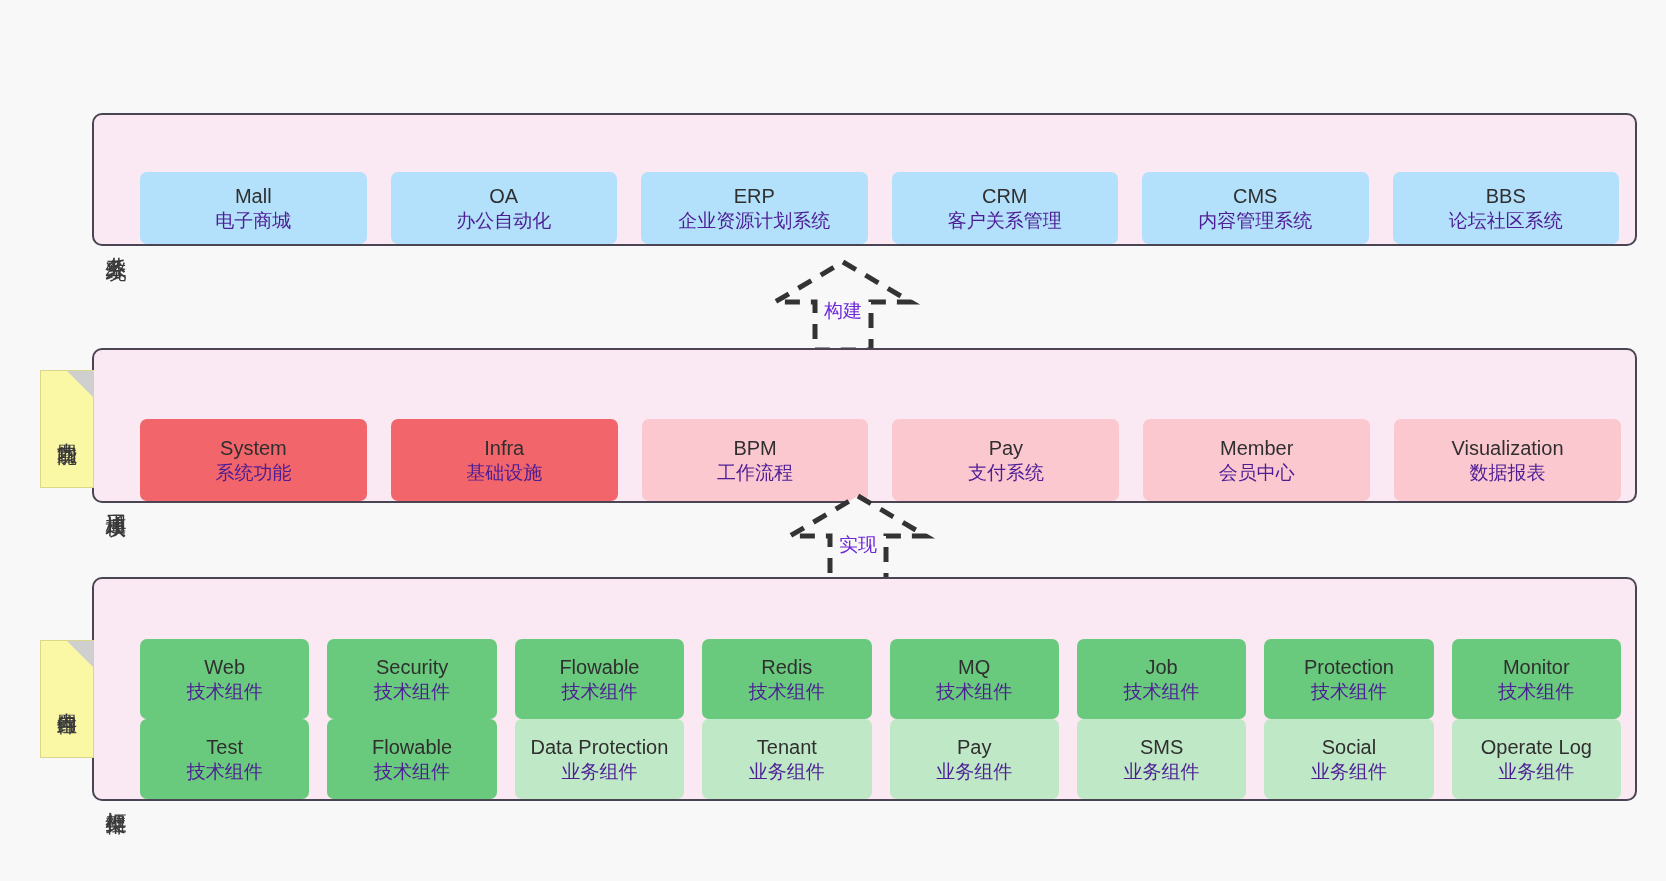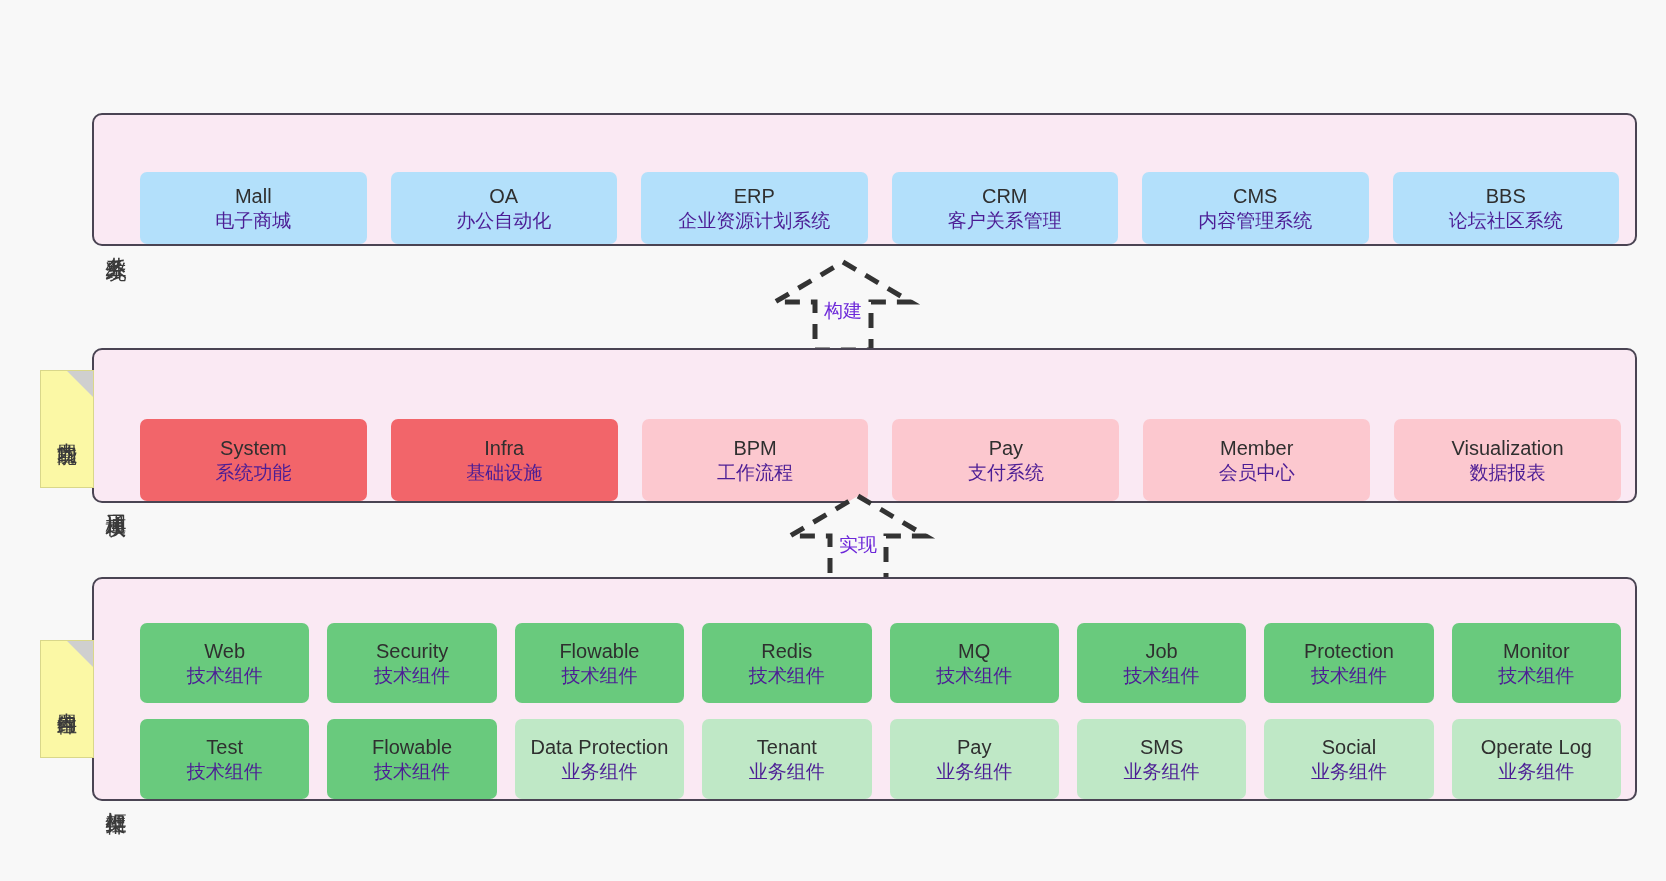--- a/index.html
+++ b/index.html
@@ -55,21 +55,21 @@
     justify-content: center;
     padding: 0 14px 0 2px;
     box-sizing: border-box;
   }
   .cell-row {
     display: flex;
     flex-direction: row;
     align-items: stretch;
     gap: 24px;
   }
-  .cell-row + .cell-row { margin-top: 16px; }
+  .cell-row + .cell-row { }
 
   .cell {
     flex: 1 1 0;
     border-radius: 7px;
     display: flex;
     flex-direction: column;
     align-items: center;
     justify-content: center;
     box-sizing: border-box;
     text-align: center;

